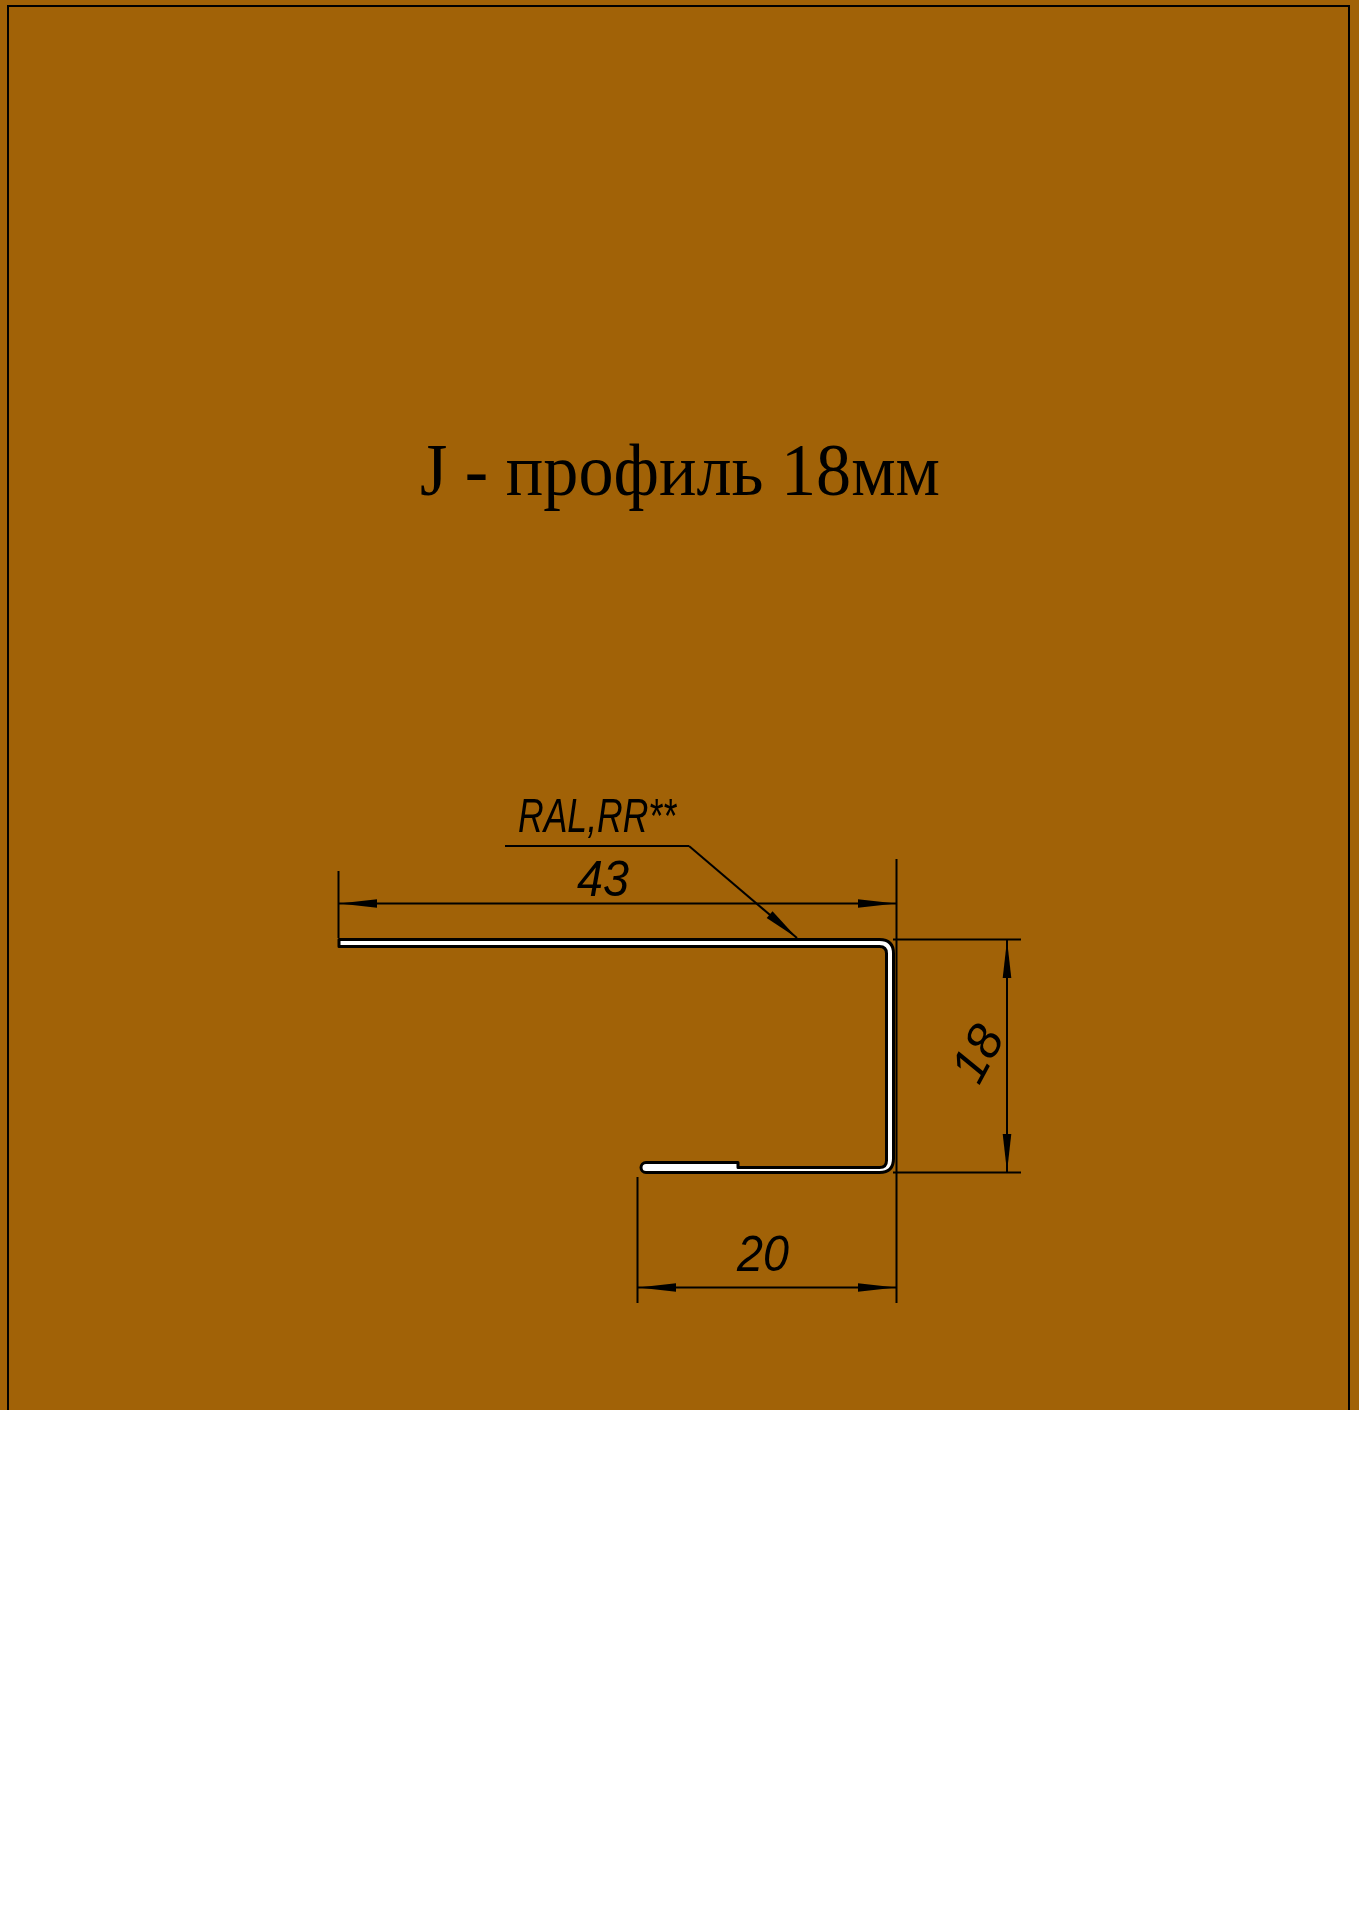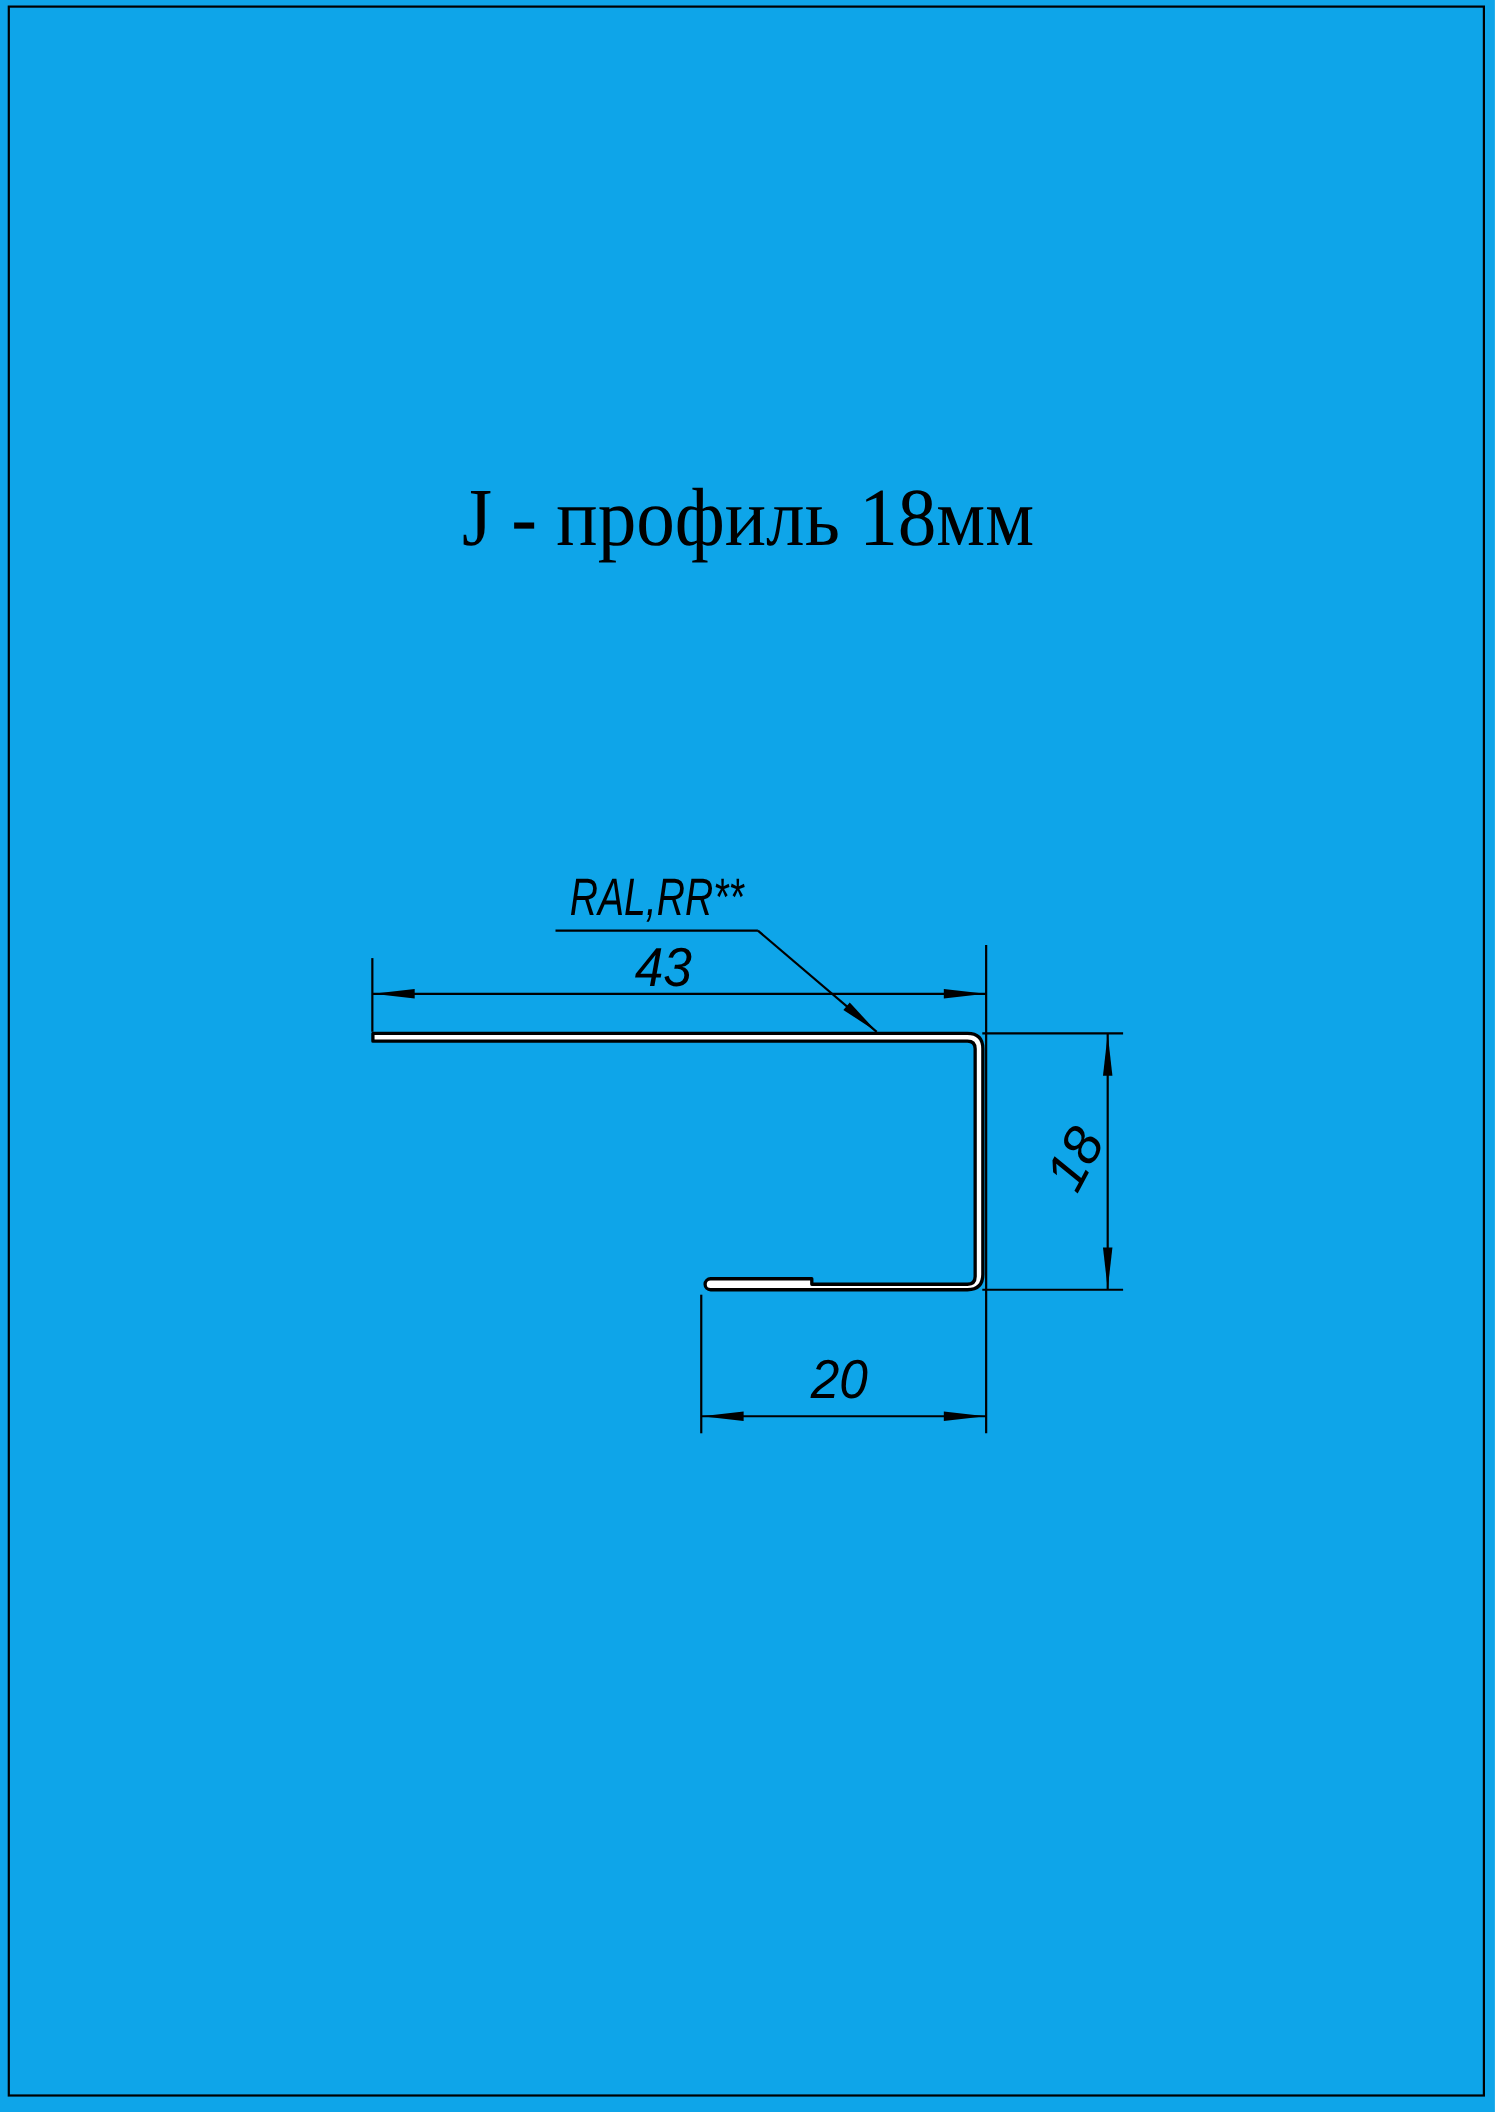--- a/index.html
+++ b/index.html
@@ -3,22 +3,22 @@
 <meta charset="utf-8">
 <style>
   html, body {
     margin: 0;
     padding: 0;
     background: #ffffff;
   }
   .page {
     position: relative;
     width: 1359px;
-    height: 1920px;
-    background: #0ea5e9;
+    height: 1410px;
+    background: #a16207;
     overflow: hidden;
   }
   .border-frame {
     position: absolute;
     left: 7px;
     top: 5px;
     width: 1343px;
     height: 1901px;
     border: 2px solid #000000;
     box-sizing: border-box;

